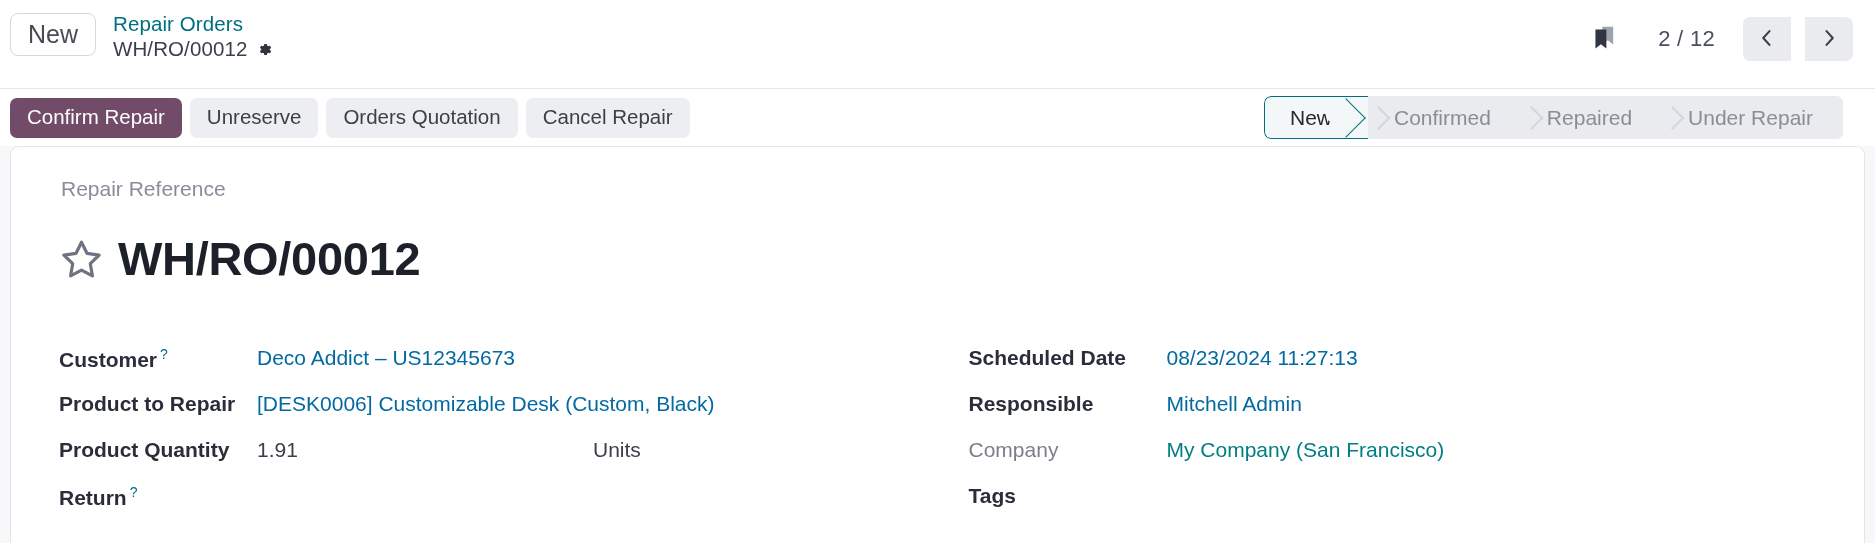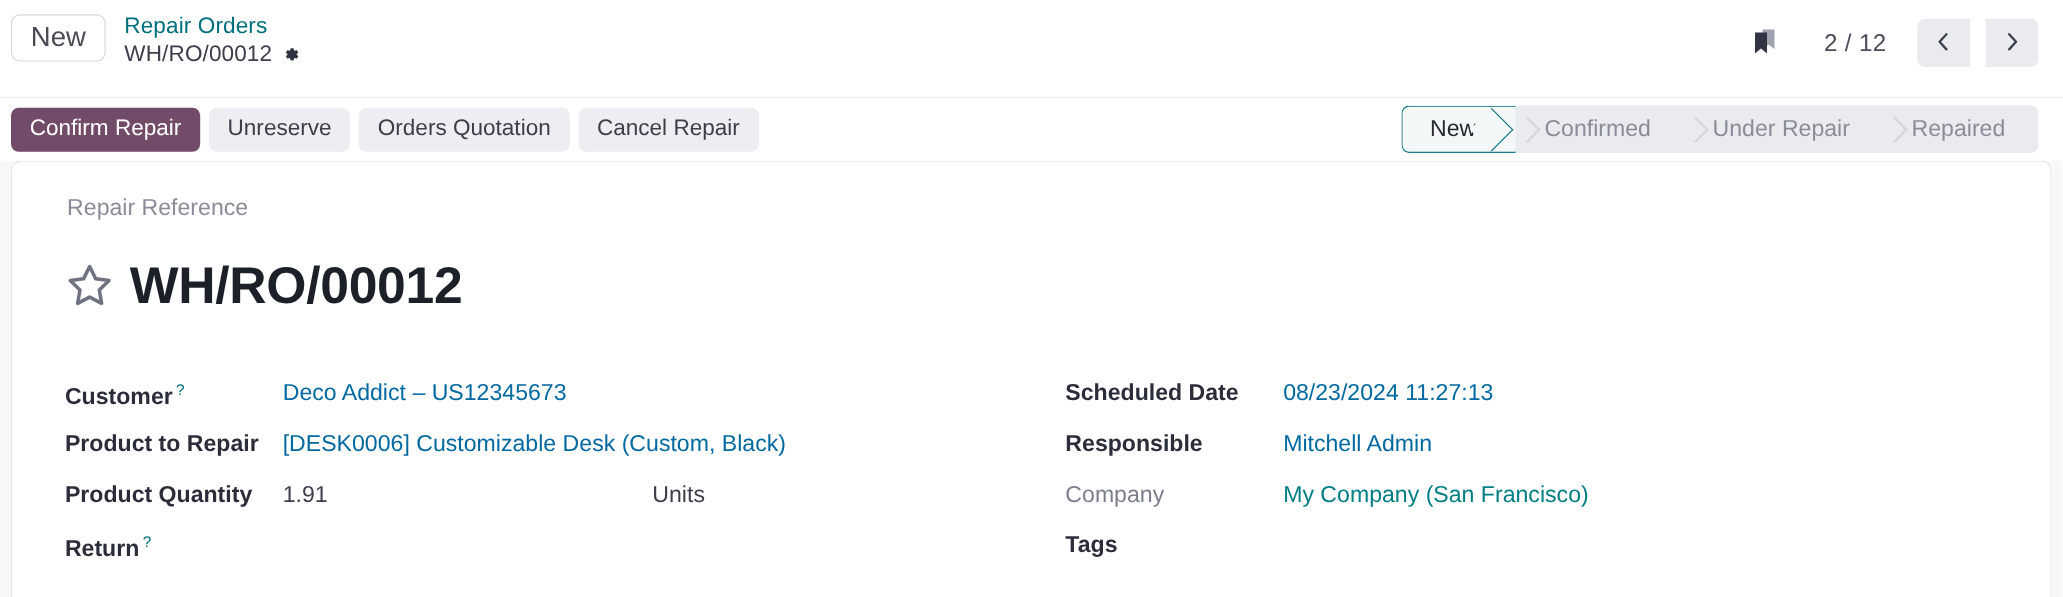--- a/index.html
+++ b/index.html
@@ -102,21 +102,21 @@
   .pager-btn.prev { border-radius: 7px 0 0 7px; margin-right: 2px; }
   .pager-btn.next { border-radius: 0 7px 7px 0; }
 
   
   .statusbar-row {
     position: relative;
     height: 57px;
     background: #ffffff;
     display: flex;
     align-items: center;
-    padding: 0 22px 0 10px;
+    padding: 0 32px 0 10px;
   }
   .action-buttons { display: flex; align-items: center; gap: 8px; }
   .btn {
     height: 40px;
     padding: 0 17px;
     border: none;
     border-radius: 7px;
     font-size: 20.5px;
     cursor: pointer;
     line-height: 1;
@@ -308,22 +308,22 @@
   <div class="action-buttons">
     <button class="btn btn-primary">Confirm Repair</button>
     <button class="btn btn-secondary">Unreserve</button>
     <button class="btn btn-secondary">Orders Quotation</button>
     <button class="btn btn-secondary">Cancel Repair</button>
   </div>
 
   <div class="statusbar">
     <div class="st-item active">New</div>
     <div class="st-item">Confirmed</div>
+    <div class="st-item">Repaired</div>
     <div class="st-item">Under Repair</div>
-    <div class="st-item">Repaired</div>
   </div>
 </div>
 
 <div class="sheet-bg">
   <div class="sheet">
 
     <div class="field-label-top">Repair Reference</div>
 
     <div class="title-row">
       <span class="star-icon">

